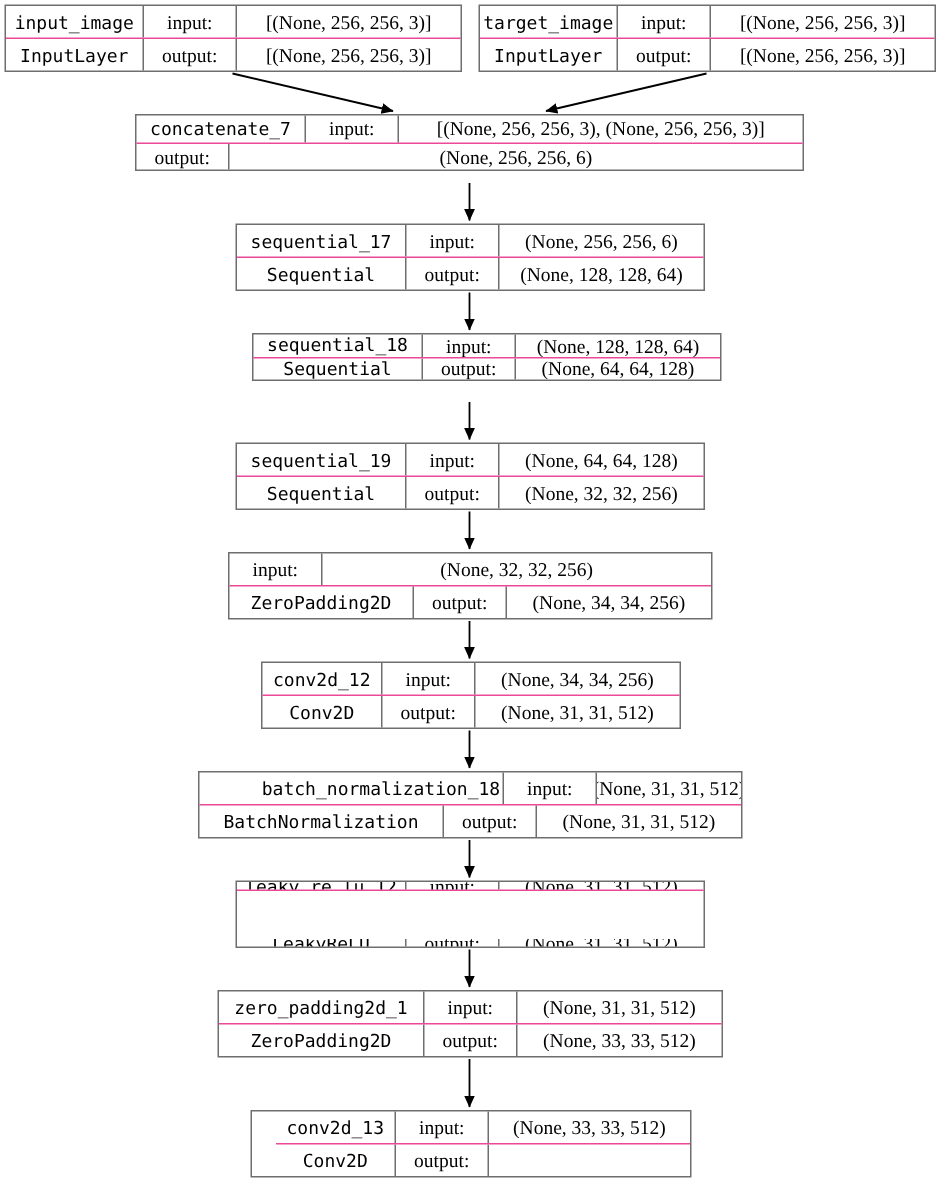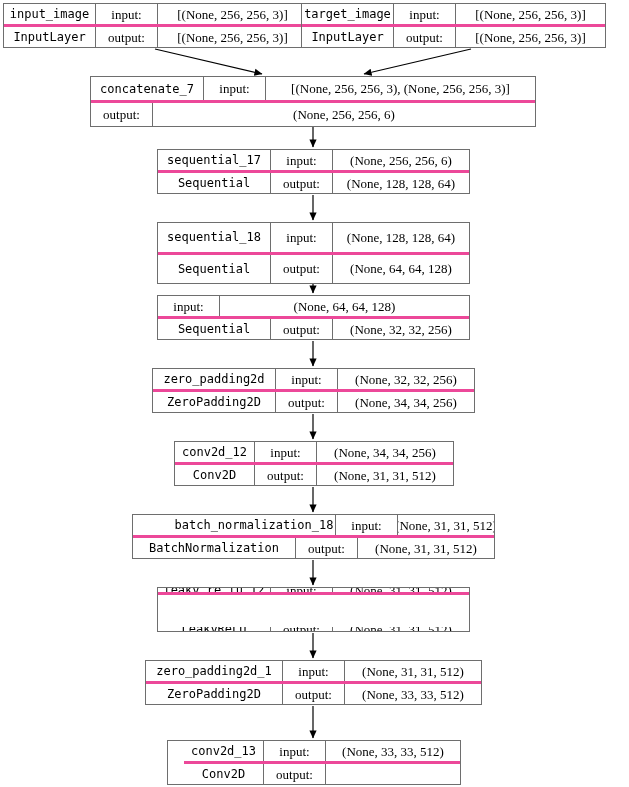--- a/index.html
+++ b/index.html
@@ -22,21 +22,21 @@
     background: #ffffff;
     display: flex;
     flex-direction: column;
   }
   .node-row {
     display: flex;
     flex: 1 1 0;
     min-height: 0;
   }
   .node-row.top {
-    border-bottom: 3px solid #ec4899;
+    border-bottom: 1px solid #ec4899;
   }
   .cell {
     display: flex;
     align-items: center;
     justify-content: center;
     box-sizing: border-box;
     white-space: nowrap;
     overflow: hidden;
     font-size: 13px;
     color: #000000;
@@ -94,33 +94,33 @@
           <div class="cell cell-name" style="width: 92px;">input_image</div>
           <div class="cell cell-io" style="width: 62px;">input:</div>
           <div class="cell cell-shape" style="flex: 1 1 0px;">[(None, 256, 256, 3)]</div>
         </div>
         <div class="node-row">
           <div class="cell cell-name" style="width: 92px;">InputLayer</div>
           <div class="cell cell-io" style="width: 62px;">output:</div>
           <div class="cell cell-shape" style="flex: 1 1 0px;">[(None, 256, 256, 3)]</div>
         </div>
       </div>
-      <div class="node" style="left: 301px; top: 3px; width: 305px; height: 45px;">
+      <div class="node" style="left: 319px; top: 3px; width: 305px; height: 45px;">
         <div class="node-row top">
           <div class="cell cell-name" style="width: 92px;">target_image</div>
           <div class="cell cell-io" style="width: 62px;">input:</div>
           <div class="cell cell-shape" style="flex: 1 1 0px;">[(None, 256, 256, 3)]</div>
         </div>
         <div class="node-row">
           <div class="cell cell-name" style="width: 92px;">InputLayer</div>
           <div class="cell cell-io" style="width: 62px;">output:</div>
           <div class="cell cell-shape" style="flex: 1 1 0px;">[(None, 256, 256, 3)]</div>
         </div>
       </div>
-      <div class="node" style="left: 90px; top: 76px; width: 446px; height: 51px;">
+      <div class="node" style="left: 90px; top: 76px; width: 446px; height: 38px;">
         <div class="node-row top">
           <div class="cell cell-name" style="width: 113px;">concatenate_7</div>
           <div class="cell cell-io" style="width: 62px;">input:</div>
           <div class="cell cell-shape" style="flex: 1 1 0px;">[(None, 256, 256, 3), (None, 256, 256, 3)]</div>
         </div>
         <div class="node-row">
           <div class="cell cell-io" style="width: 62px;">output:</div>
           <div class="cell cell-shape" style="flex: 1 1 0px;">(None, 256, 256, 6)</div>
         </div>
       </div>
@@ -129,46 +129,46 @@
           <div class="cell cell-name" style="width: 113px;">sequential_17</div>
           <div class="cell cell-io" style="width: 62px;">input:</div>
           <div class="cell cell-shape" style="flex: 1 1 0px;">(None, 256, 256, 6)</div>
         </div>
         <div class="node-row">
           <div class="cell cell-name" style="width: 113px;">Sequential</div>
           <div class="cell cell-io" style="width: 62px;">output:</div>
           <div class="cell cell-shape" style="flex: 1 1 0px;">(None, 128, 128, 64)</div>
         </div>
       </div>
-      <div class="node" style="left: 157px; top: 222px; width: 313px; height: 62px;">
+      <div class="node" style="left: 168px; top: 222px; width: 313px; height: 32px;">
         <div class="node-row top">
           <div class="cell cell-name" style="width: 113px;">sequential_18</div>
           <div class="cell cell-io" style="width: 62px;">input:</div>
           <div class="cell cell-shape" style="flex: 1 1 0px;">(None, 128, 128, 64)</div>
         </div>
         <div class="node-row">
           <div class="cell cell-name" style="width: 113px;">Sequential</div>
           <div class="cell cell-io" style="width: 62px;">output:</div>
           <div class="cell cell-shape" style="flex: 1 1 0px;">(None, 64, 64, 128)</div>
         </div>
       </div>
       <div class="node" style="left: 157px; top: 295px; width: 313px; height: 45px;">
         <div class="node-row top">
+          <div class="cell cell-name" style="width: 113px;">sequential_19</div>
           <div class="cell cell-io" style="width: 62px;">input:</div>
           <div class="cell cell-shape" style="flex: 1 1 0px;">(None, 64, 64, 128)</div>
         </div>
         <div class="node-row">
           <div class="cell cell-name" style="width: 113px;">Sequential</div>
           <div class="cell cell-io" style="width: 62px;">output:</div>
           <div class="cell cell-shape" style="flex: 1 1 0px;">(None, 32, 32, 256)</div>
         </div>
       </div>
       <div class="node" style="left: 152px; top: 368px; width: 323px; height: 45px;">
         <div class="node-row top">
-          <div class="cell cell-name" style="width: 123px;">zero_padding2d</div>
           <div class="cell cell-io" style="width: 62px;">input:</div>
           <div class="cell cell-shape" style="flex: 1 1 0px;">(None, 32, 32, 256)</div>
         </div>
         <div class="node-row">
           <div class="cell cell-name" style="width: 123px;">ZeroPadding2D</div>
           <div class="cell cell-io" style="width: 62px;">output:</div>
           <div class="cell cell-shape" style="flex: 1 1 0px;">(None, 34, 34, 256)</div>
         </div>
       </div>
       <div class="node" style="left: 174px; top: 441px; width: 280px; height: 45px;">

